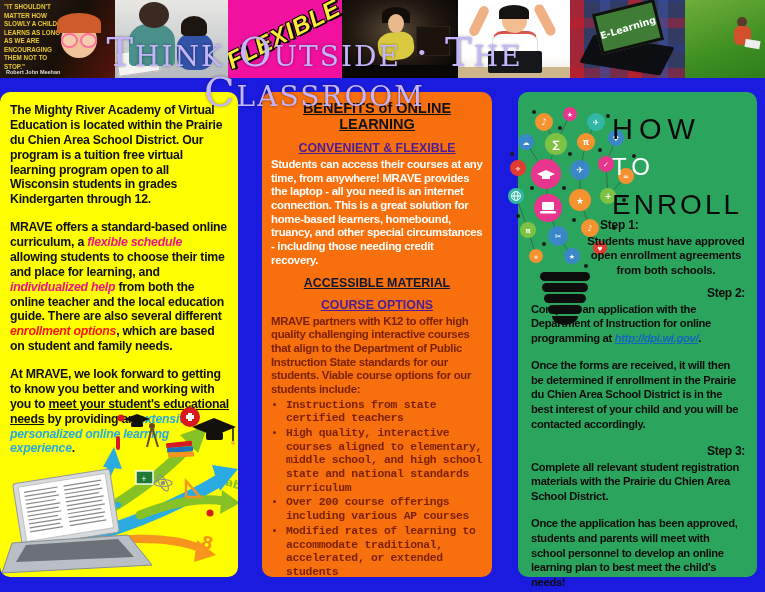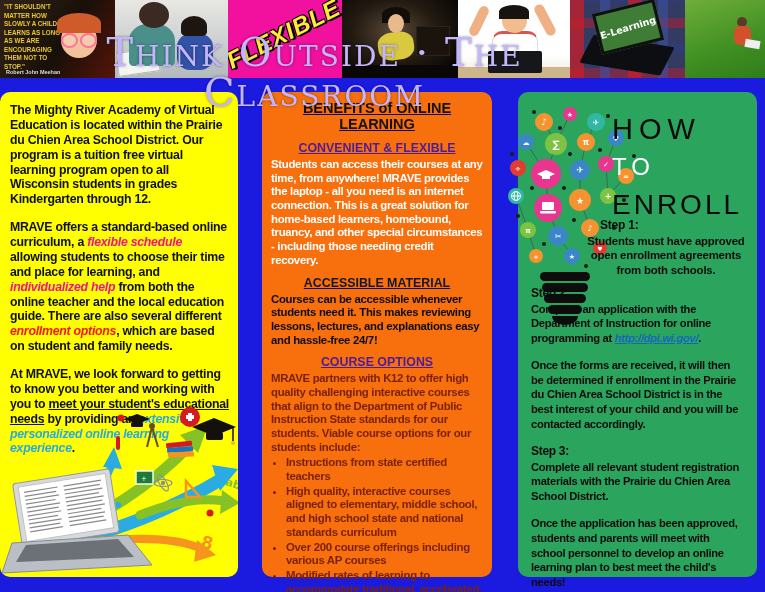--- a/index.html
+++ b/index.html
@@ -90,35 +90,35 @@
   .o-title{text-align:center;font-size:14.5px;font-weight:800;color:#111;text-decoration:underline;margin:1px 0 9px;}
   .o-head{text-align:center;font-weight:800;text-decoration:underline;font-size:12.4px;margin:8px 0 3px;}
   .o-head.yellow{color:#4c1d95;}
   .o-head.white{color:#0f172a;}
   .o-body{font-size:11.4px;font-weight:700;line-height:1.2;letter-spacing:-0.3px;margin:0;}
   .o-body.white{color:#fff;}
   .o-body.black{color:#0d0d0d;}
   .o-body.maroon{color:#7b2104;}
   ul.o-bullets{margin:2px 0 0;padding-left:15px;color:#7b2104;font-size:11.4px;font-weight:700;
     line-height:1.2;letter-spacing:-0.3px;}
-  ul.o-bullets li{margin:0 0 1px;}
+  ul.o-bullets li{margin:0 0 1px;font-family:Liberation Mono, monospace;}
 
   
   .g-title{position:absolute;left:94px;top:16px;width:142px;text-align:left;
     font-family:Liberation Sans, sans-serif;line-height:1.45;z-index:2;}
   .g-how{display:block;font-size:29px;color:#0a0a0a;letter-spacing:6px;}
   .g-to{display:block;font-size:24px;color:#ffffff;letter-spacing:5px;}
   .g-enroll{display:block;font-size:28px;color:#0a0a0a;letter-spacing:3px;}
   .bulb-art{position:absolute;left:-14px;top:4px;width:150px;height:265px;overflow:visible;}
   .g-step1{position:absolute;left:60px;top:126px;width:176px;font-size:11.4px;color:#0c0c0c;
     font-weight:700;line-height:1.3;text-align:center;letter-spacing:-0.2px;}
   .g-step1 .lbl{display:block;text-align:left;margin-left:22px;font-weight:800;font-size:12px;}
   .g-rest{position:absolute;left:13px;top:194px;width:214px;font-size:11.2px;font-weight:700;
     color:#0c0c0c;line-height:1.3;letter-spacing:-0.3px;}
-  .g-lbl{font-weight:800;font-size:12px;margin:0;}
+  .g-lbl{font-weight:800;font-size:12px;margin:0;text-align:right;}
   .g-rest p{margin:0 0 0;}
   .g-gap{height:13px;}
   .g-link{color:#1565c0;font-style:italic;text-decoration:underline;font-weight:800;}
 </style>
 </head>
 <body>
 
 <div class="poster">
 
   <div class="banner">
@@ -255,21 +255,20 @@
   </div>
 
   <div class="panel panel-orange">
     <div class="orange-inner">
       <div class="o-title">BENEFITS of ONLINE LEARNING</div>
 
       <div class="o-head yellow">CONVENIENT &amp; FLEXIBLE</div>
       <p class="o-body white">Students can access their courses at any time, from anywhere! MRAVE provides the laptop - all you need is an internet connection. This is a great solution for home-based learners, homebound, truancy, and other special circumstances - including those needing credit recovery.</p>
 
       <div class="o-head white">ACCESSIBLE MATERIAL</div>
-      <p class="o-body black">Courses can be accessible whenever students need it. This makes reviewing lessons, lectures, and explanations easy and hassle-free 24/7!</p>
 
       <div class="o-head yellow">COURSE OPTIONS</div>
       <p class="o-body maroon">MRAVE partners with K12 to offer high quality challenging interactive courses that align to the Department of Public Instruction State standards for our students. Viable course options for our students include:</p>
       <ul class="o-bullets">
         <li>Instructions from state certified teachers</li>
         <li>High quality, interactive courses aligned to elementary, middle school, and high school state and national standards curriculum</li>
         <li>Over 200 course offerings including various AP courses</li>
         <li>Modified rates of learning to accommodate traditional, accelerated, or extended students</li>
       </ul>
 

